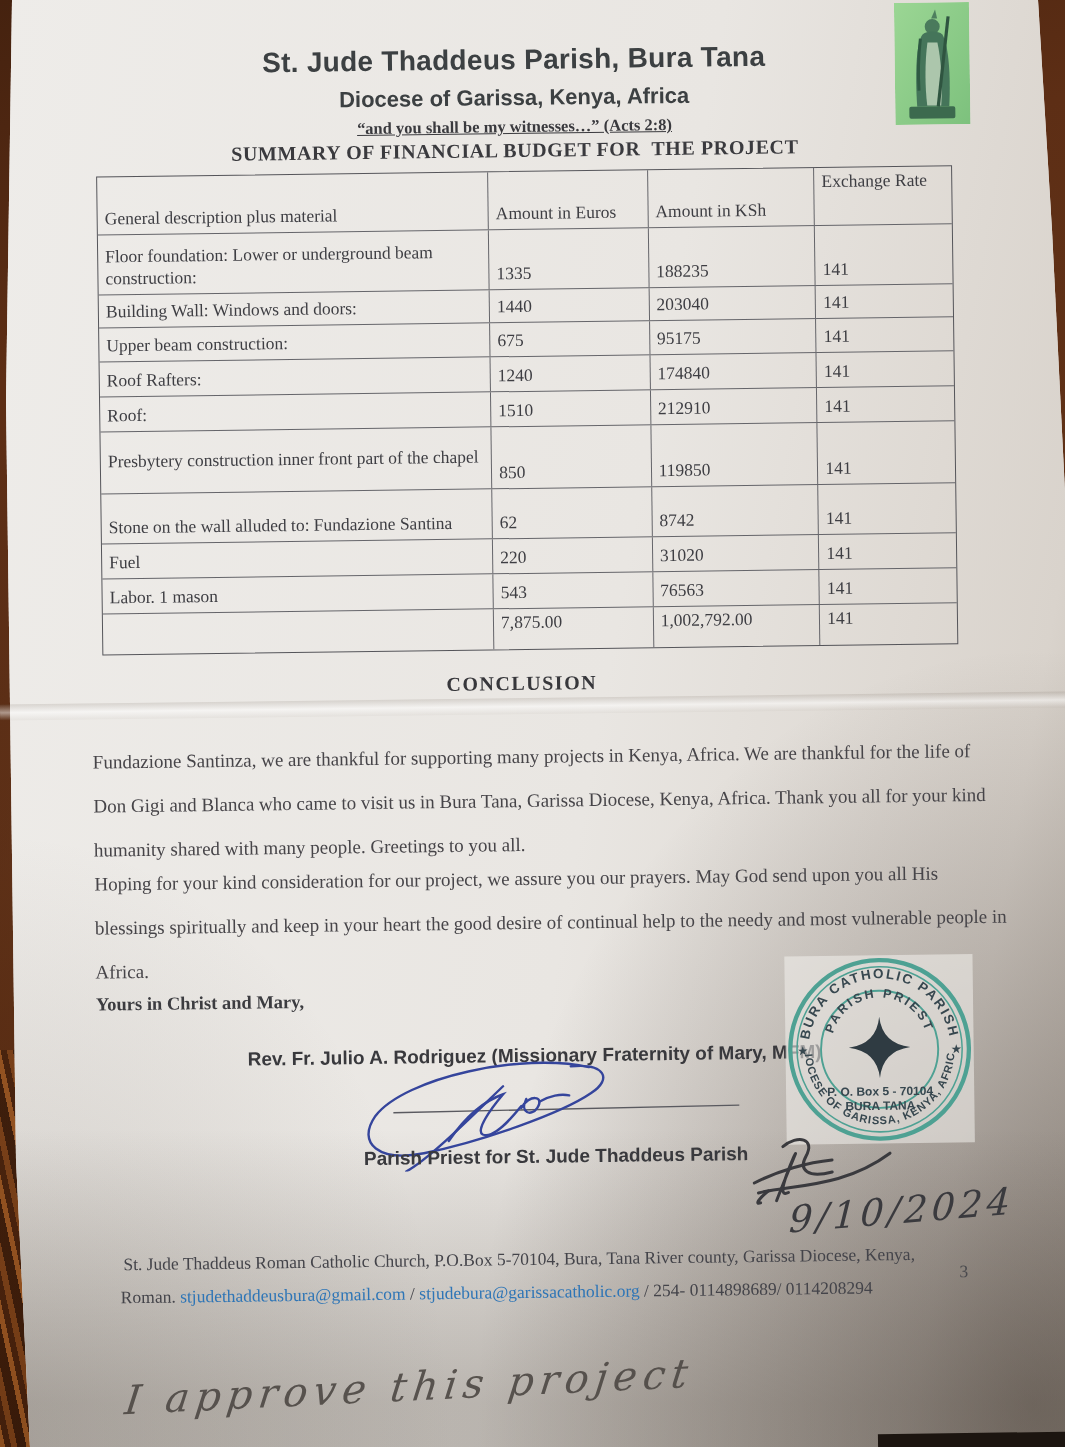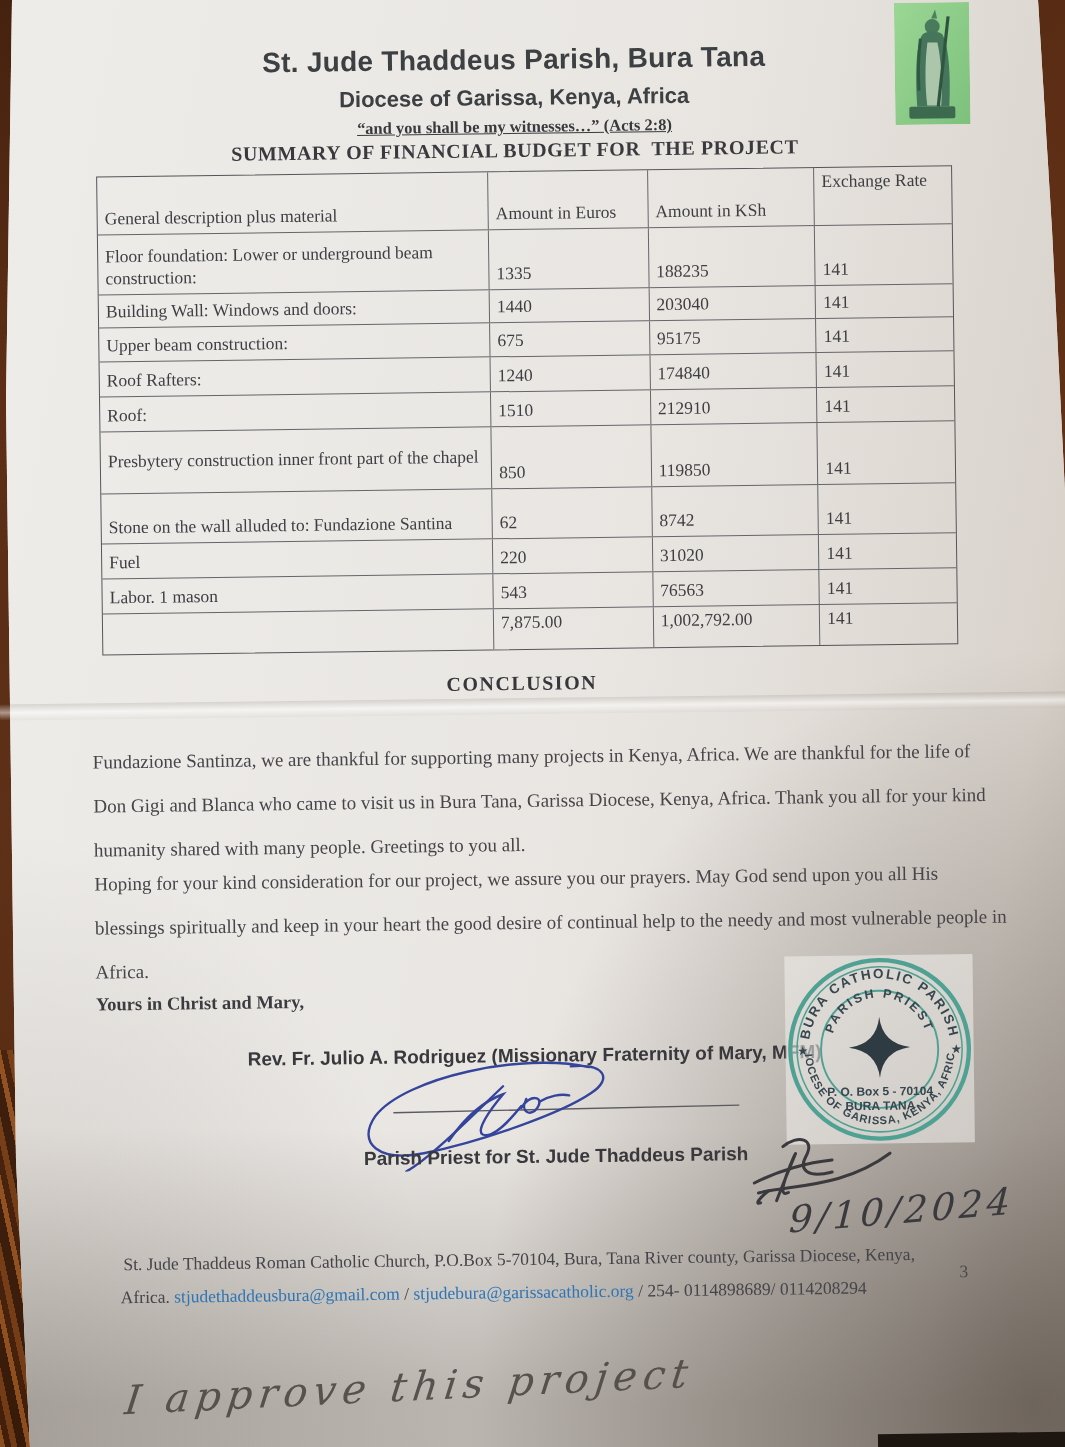--- a/index.html
+++ b/index.html
@@ -237,20 +237,20 @@
       <path d="M35,16 C 50,4 68,8 58,26 C 50,40 60,48 84,42"></path>
       <path d="M6,52 C 30,40 60,32 84,30"></path>
       <path d="M10,62 C 45,54 95,58 142,24"></path>
       <path d="M20,60 C 10,68 6,74 12,72"></path>
     </g>
   </svg>
 
   <div class="abs hw-date">9/10/2024</div>
 
   <div class="abs footer-l1">St. Jude Thaddeus Roman Catholic Church, P.O.Box 5-70104, Bura, Tana River county, Garissa Diocese, Kenya,</div>
-  <div class="abs footer-l2"><span>Africa. </span><a href="#" class="email-link">stjudethaddeusbura@gmail.com</a><span> / </span><a href="#" class="email-link">stjudebura@garissacatholic.org</a><span> / 254- 0114898689/ 0114208294</span></div>
+  <div class="abs footer-l2"><span>Roman. </span><a href="#" class="email-link">stjudethaddeusbura@gmail.com</a><span> / </span><a href="#" class="email-link">stjudebura@garissacatholic.org</a><span> / 254- 0114898689/ 0114208294</span></div>
   <div class="abs page-num">3</div>
 
   <div class="abs hw-note">I approve this project</div>
 
 </div>
 
 <div class="wood-sliver"></div>
 
 </body></html>

